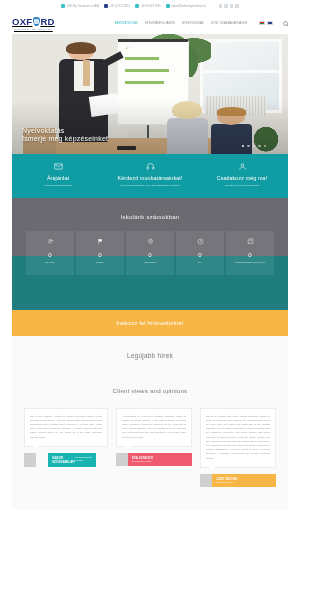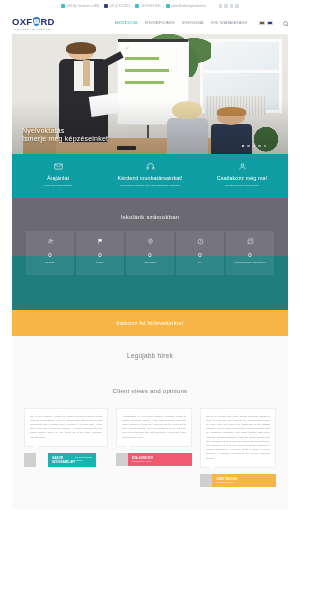--- a/index.html
+++ b/index.html
@@ -34,21 +34,21 @@
   .tb-social span {
     width:3.5px;height:3.5px;background:#d8dde2;border-radius:.5px;display:block;
   }
 
   
   .header {
     height:22px; background:#ffffff;
     display:flex; align-items:center; padding:0 12px;
     position:relative;
   }
-  .logo { display:flex; flex-direction:column; align-items:center; }
+  .logo { display:flex; flex-direction:column; align-items:center;text-decoration:underline; }
   .logo-main {
     display:flex; align-items:center;
     font-size:9.5px; font-weight:bold; color:#1b2f7a; letter-spacing:.3px;
   }
   .crest {
     width:7px;height:9px;margin:0 .5px;
     background:#2b7fc4;
     border-radius:45% 45% 50% 50% / 30% 30% 70% 70%;
     position:relative;
   }

